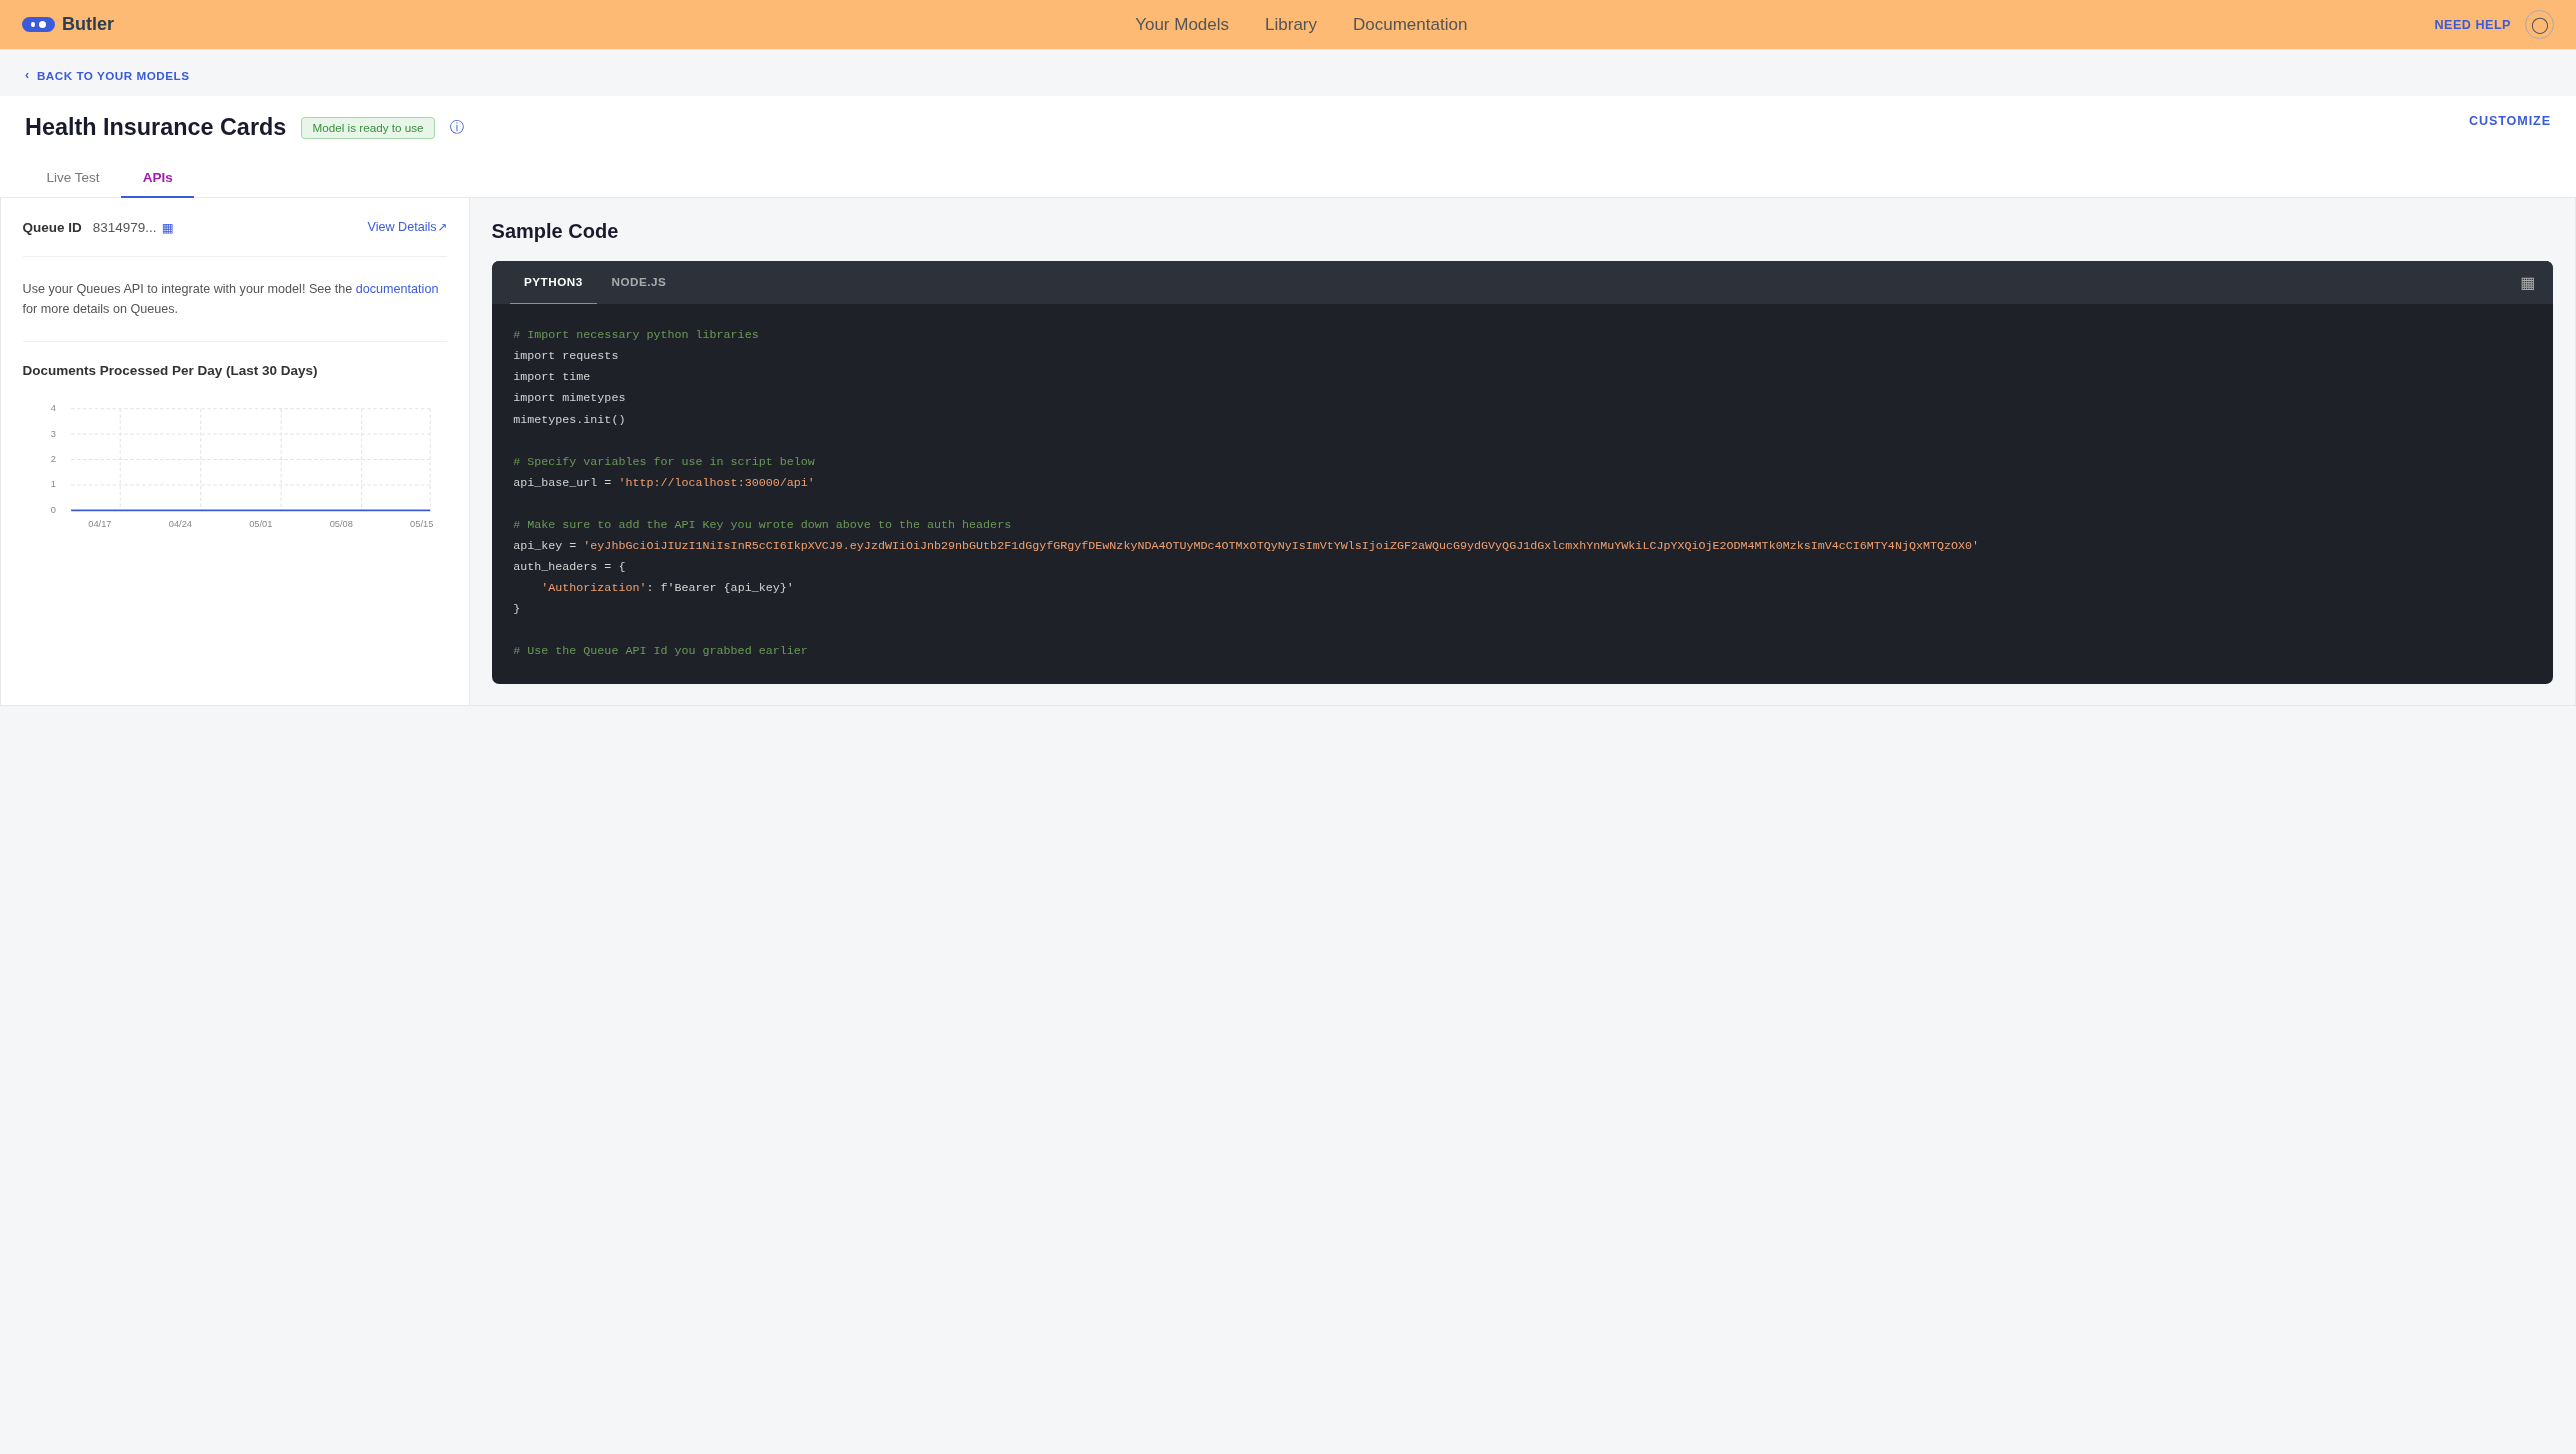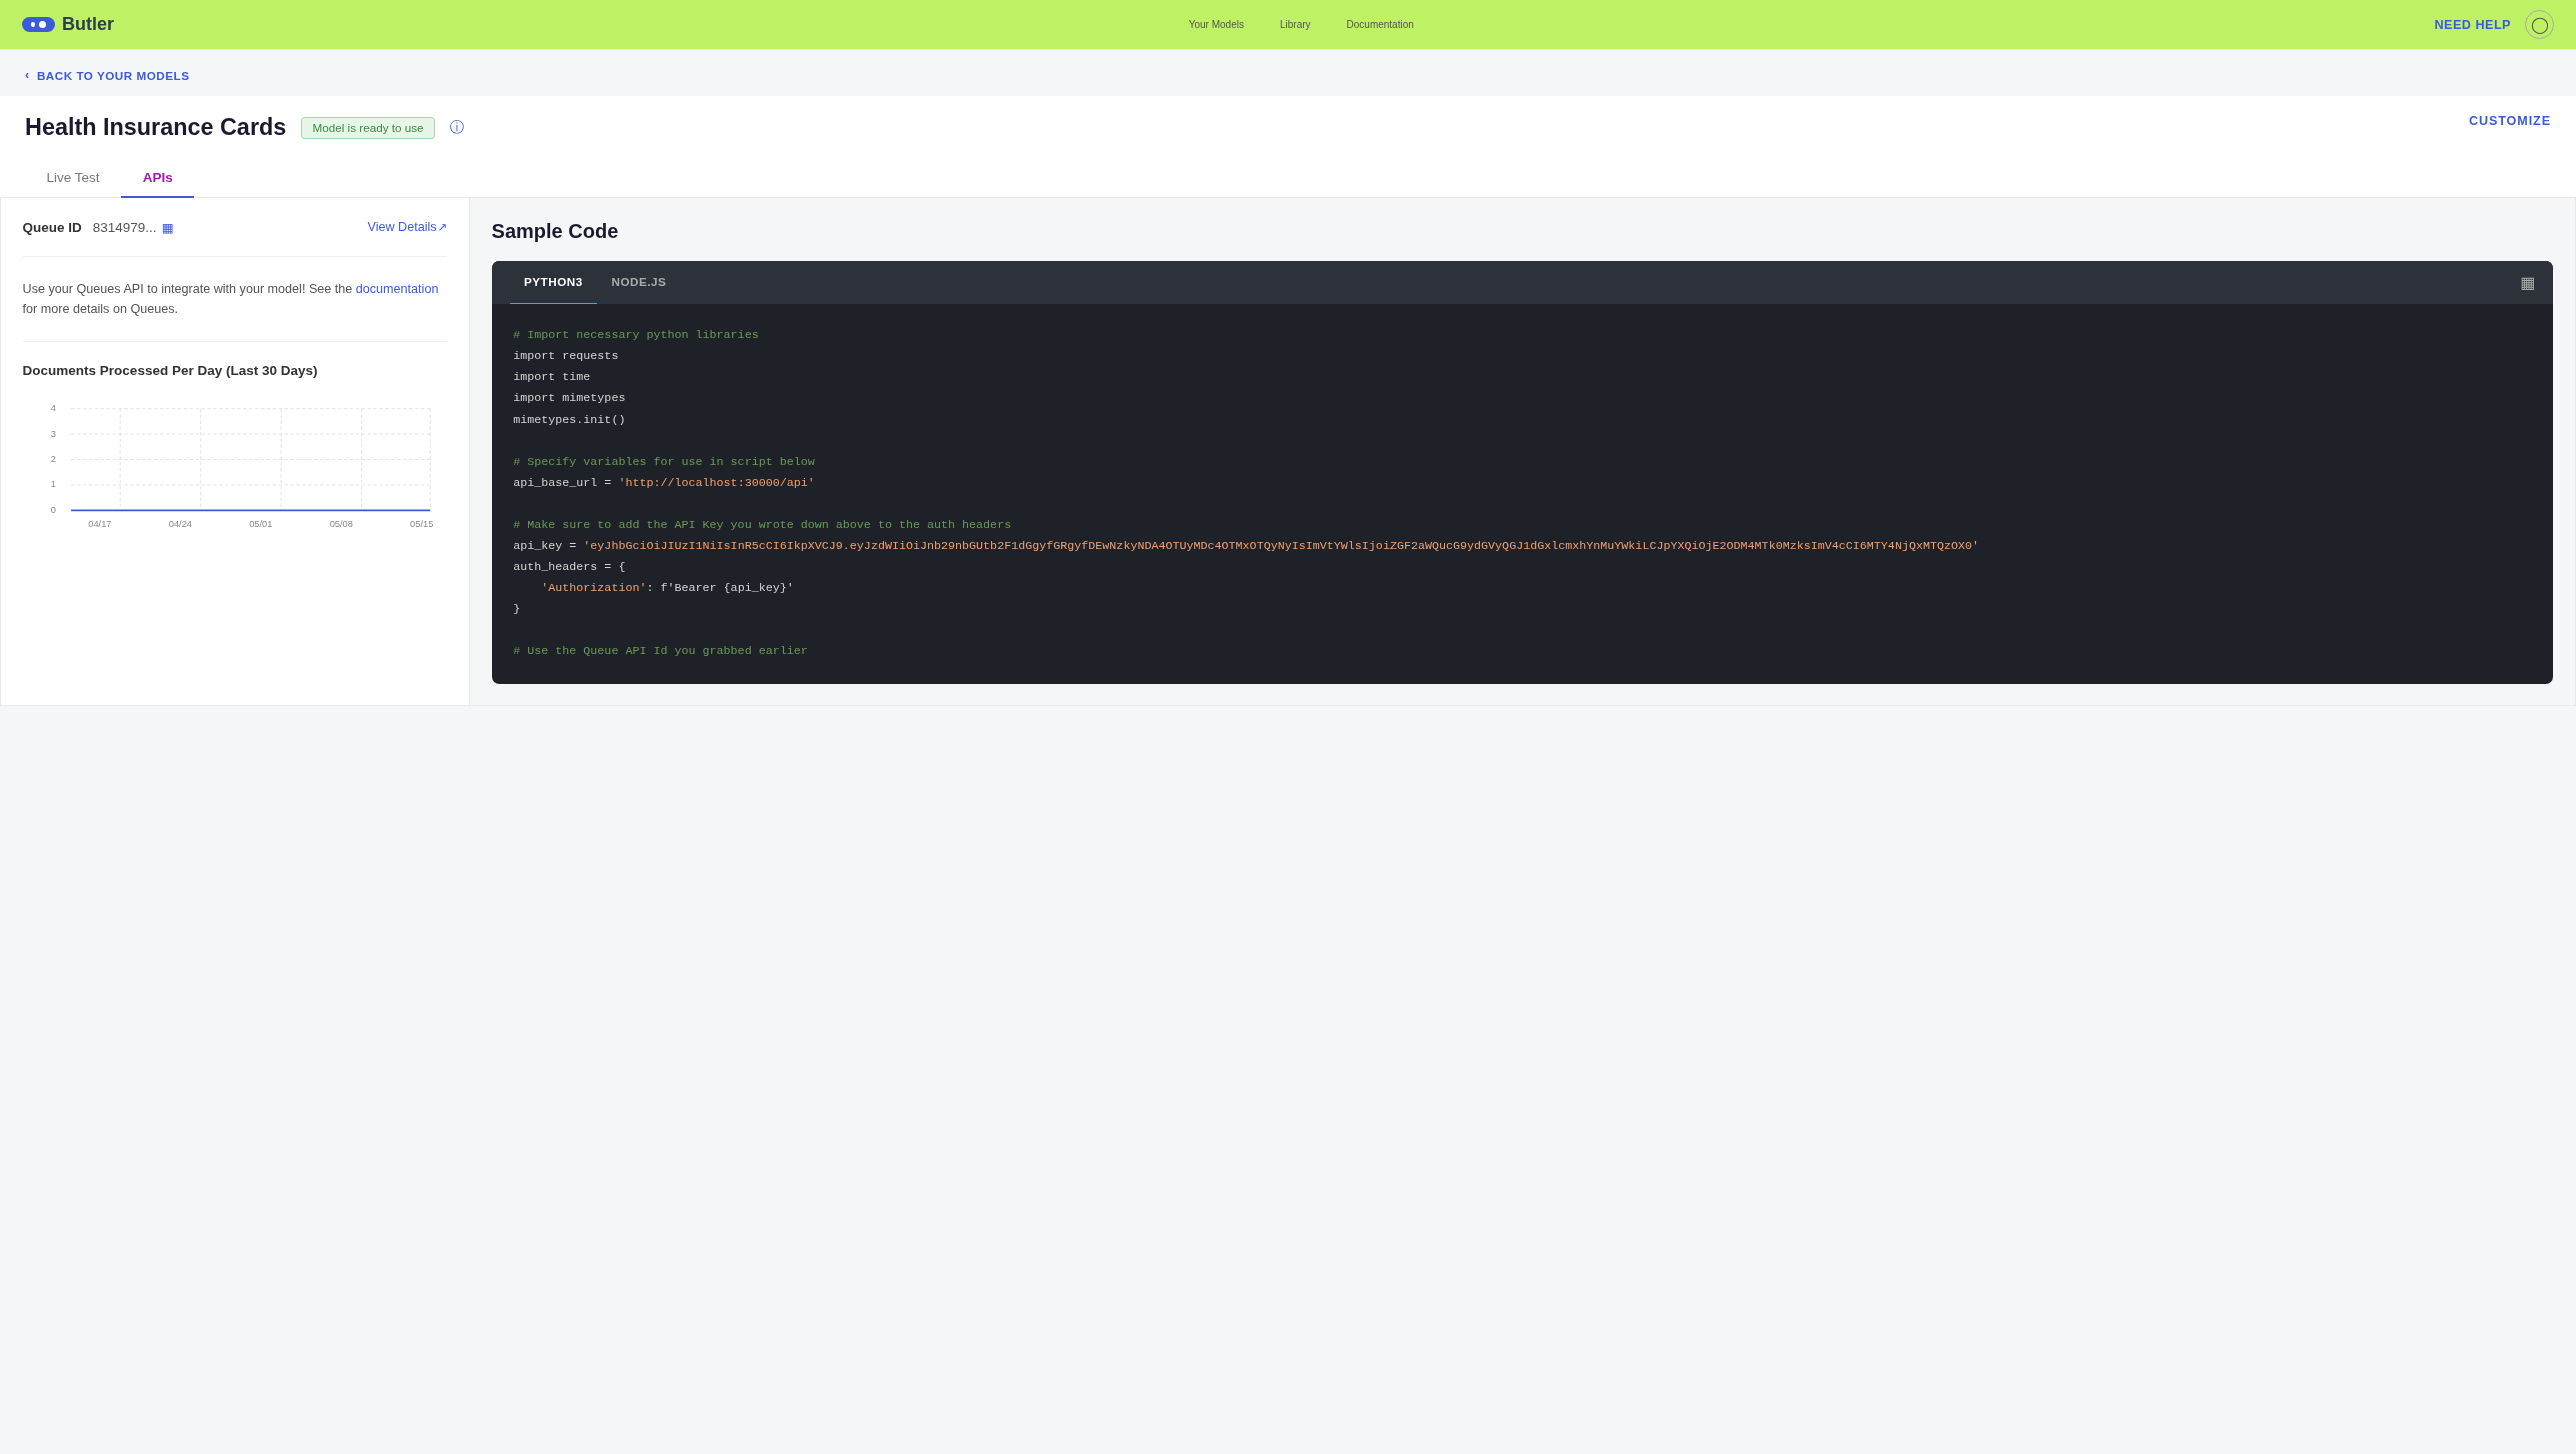--- a/index.html
+++ b/index.html
@@ -1,20 +1,20 @@
 <!DOCTYPE html>
 <html style="font-size:14.4px"><head>
   <meta charset="utf-8">
   <style>
     * { box-sizing: border-box; margin: 0; padding: 0; }
     body { font-family: -apple-system, BlinkMacSystemFont, 'Segoe UI', sans-serif; background: #f5f6f8; color: #333; }
 
     
     .header {
-      background: #bef264;
+      background: #fdba74;
       border-bottom: 0.9px solid #e8e8e8;
       display: flex;
       align-items: center;
       padding: 0 21.6px;
       height: 50px;
     }
     .logo {
       display: flex;
       align-items: center;
       gap: 7.2px;
@@ -37,21 +37,21 @@
       background: #fff;
     }
     .logo-dot.small { width: 4.5px; height: 4.5px; }
     .nav {
       display: flex;
       gap: 36px;
       flex: 1;
       justify-content: center;
     }
     .nav-item {
-      font-size: 10px;
+      font-size: 17px;
       color: #555;
       cursor: pointer;
       text-decoration: none;
       padding: 3.6px 0;
     }
     .header-right {
       display: flex;
       align-items: center;
       gap: 14.4px;
     }

